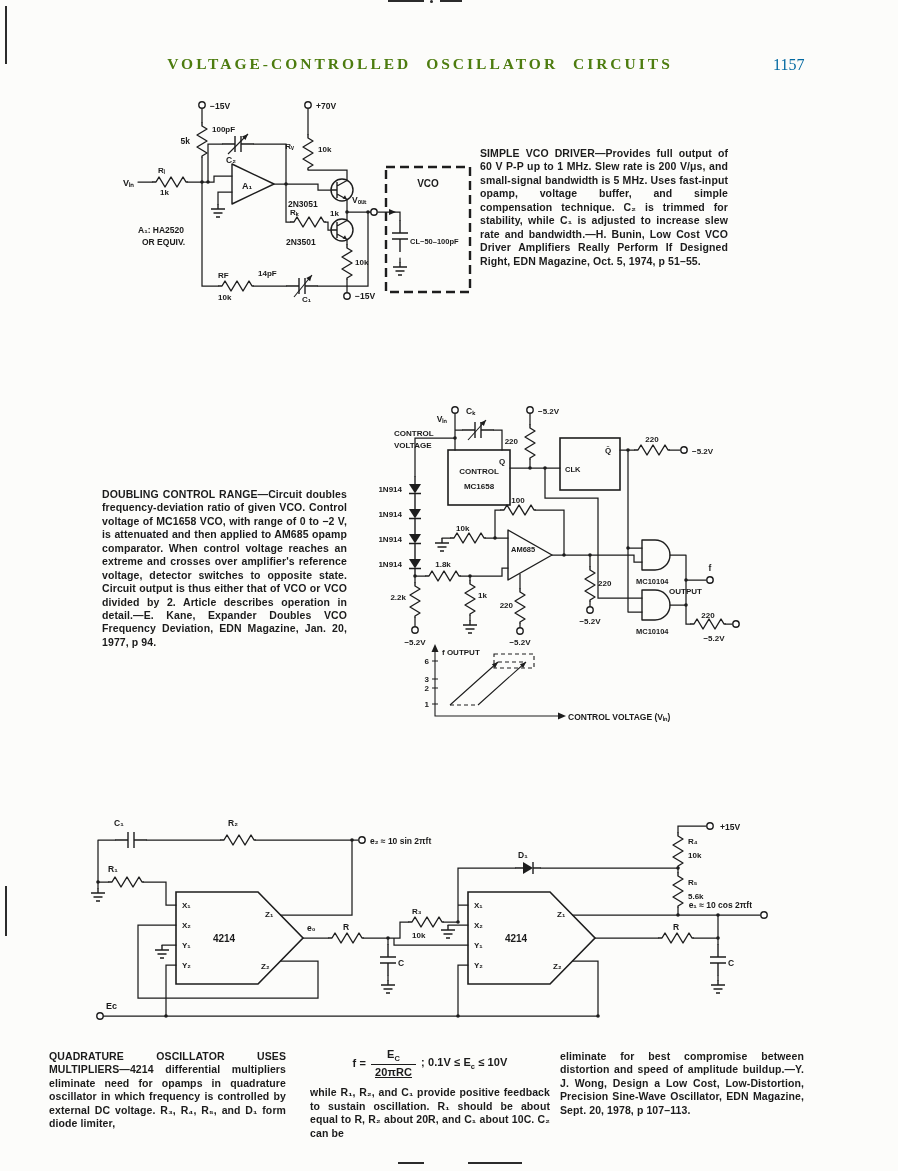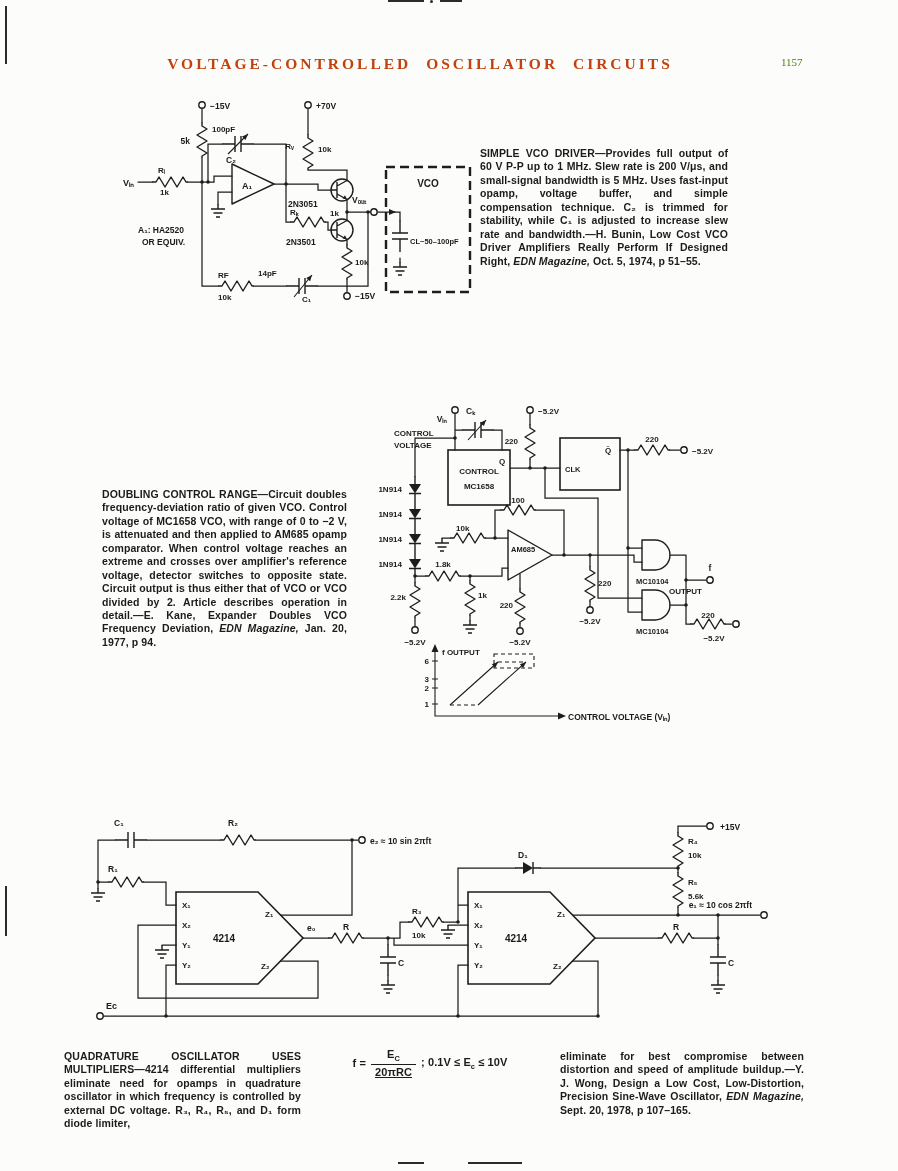--- a/index.html
+++ b/index.html
@@ -1,26 +1,26 @@
 <!DOCTYPE html>
 <html><head>
 <meta charset="utf-8">
 <style>
   * { margin:0; padding:0; box-sizing:border-box; }
   html,body { background:#e9e9e7; }
   body { width:898px; height:1171px; position:relative; overflow:hidden;
          background:#fcfcfa; font-family:"Liberation Sans", sans-serif; color:#1b1b1b; }
   .pg-header { position:absolute; left:120px; top:55px; width:600px; text-align:center;
                font-family:"Liberation Serif", serif; font-weight:bold; font-size:15.5px;
-               letter-spacing:3px; word-spacing:8px; color:#c2410c; }
+               letter-spacing:3px; word-spacing:8px; color:#4d7c0f; }
   .pg-num { position:absolute; left:773px; top:56px; font-family:"Liberation Serif", serif;
-            font-size:11px; color:#4d7c0f;margin-left:8px; }
+            font-size:16px; color:#0369a1; }
   .cap { position:absolute; font-weight:bold; font-size:10.5px; line-height:1.28;
          text-align:justify; color:#1b1b1b; letter-spacing:0.1px; }
-  .it { font-style:italic; }
+  .it { }
   .formula { display:flex; align-items:center; justify-content:center; gap:5px;
              font-weight:bold; font-size:11px; margin:2px 0 8px; text-align:left; }
   .frac { display:inline-flex; flex-direction:column; align-items:center; line-height:1.15; }
   .frac .den { border-top:1.3px solid #1b1b1b; padding:1px 4px 0;text-decoration:underline; }
   sub { font-size:7.5px; }
   .artifact { position:absolute; background:#2b2b2b; }
   svg.schem { position:absolute; overflow:visible; }
   svg text { font-family:"Liberation Sans", sans-serif; font-weight:bold; fill:#1b1b1b; }
   .t75 { font-size:7.5px; } .t8 { font-size:8px; } .t85 { font-size:8.5px; }
   .t9 { font-size:9px; }  .t10 { font-size:10px; }
@@ -350,30 +350,31 @@
     <text class="t8" x="396" y="158">Y₂</text>
     <text class="t10" x="438" y="132" text-anchor="middle">4214</text>
     <text class="t8" x="479" y="107">Z₁</text>
     <text class="t8" x="475" y="159">Z₂</text>
     <text class="t85" x="598" y="120" text-anchor="middle">R</text>
     <text class="t85" x="650" y="156">C</text>
     <text class="t9" x="28" y="199">Ec</text>
   </g>
 </svg>
 
-<div class="cap" style="left:64px;top:1050px;width:237px">
+<div class="cap" style="left:49px;top:1050px;width:237px">
   <span>QUADRATURE OSCILLATOR USES MULTIPLIERS</span><span>—4214 differential multipliers eliminate need for opamps in quadrature oscillator in which frequency is controlled by external DC voltage. R₃, R₄, R₅, and D₁ form diode limiter,</span>
 </div>
 
 <div class="cap" style="left:310px;top:1046px;width:240px">
   <div class="formula">
     <span>f =</span>
     <span class="frac">
         <span class="num"><span>E</span><sub>C</sub></span>
         <span class="den">20πRC</span>
       </span>
     <span><span>; 0.1V ≤ E</span><sub>c</sub><span> ≤ 10V</span></span>
   </div>
+  <div>while R₁, R₂, and C₁ provide positive feedback to sustain oscillation. R₁ should be about equal to R, R₂ about 20R, and C₁ about 10C. C₂ can be</div>
 </div>
 
 <div class="cap" style="left:560px;top:1050px;width:244px">
-  <span>eliminate for best compromise between distortion and speed of amplitude buildup.—Y. J. Wong, Design a Low Cost, Low-Distortion, Precision Sine-Wave Oscillator, </span><span class="it">EDN Magazine,</span><span> Sept. 20, 1978, p 107–165.</span>
+  <span>eliminate for best compromise between distortion and speed of amplitude buildup.—Y. J. Wong, Design a Low Cost, Low-Distortion, Precision Sine-Wave Oscillator, </span><span class="it">EDN Magazine,</span><span> Sept. 20, 1978, p 107–113.</span>
 </div>
 
 </body></html>

